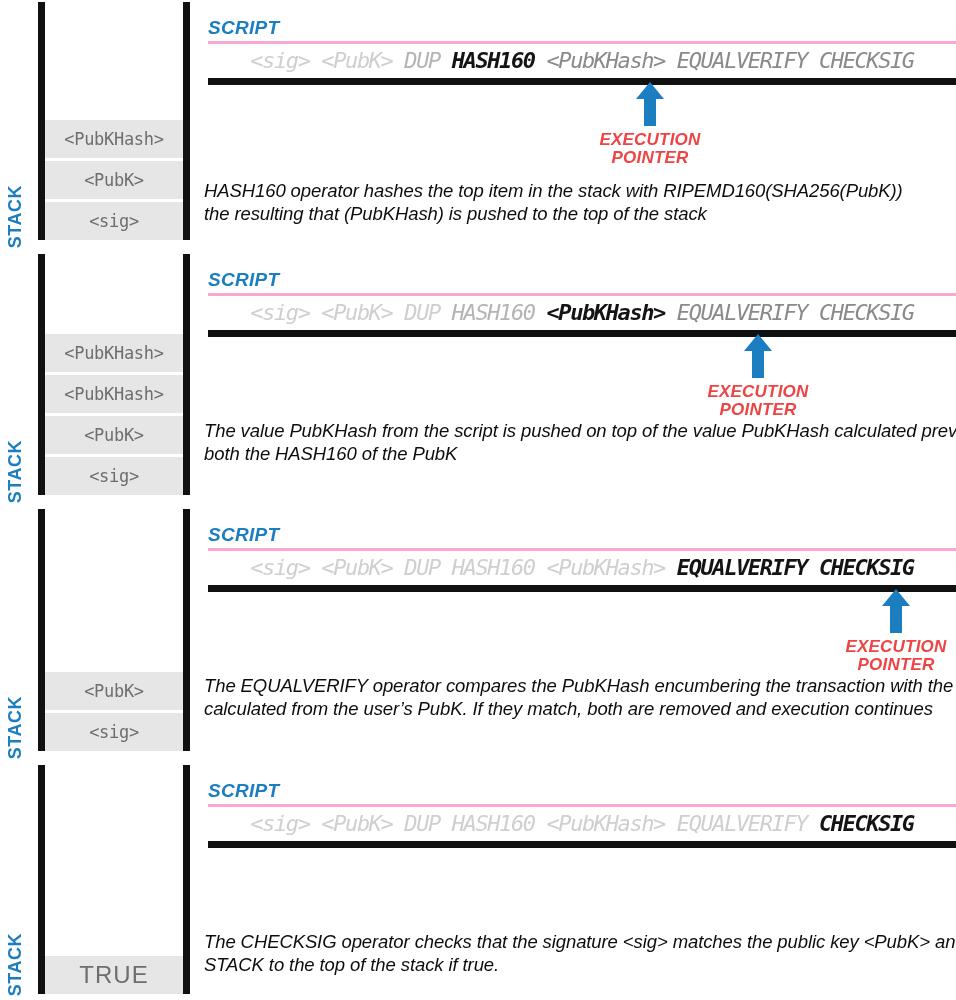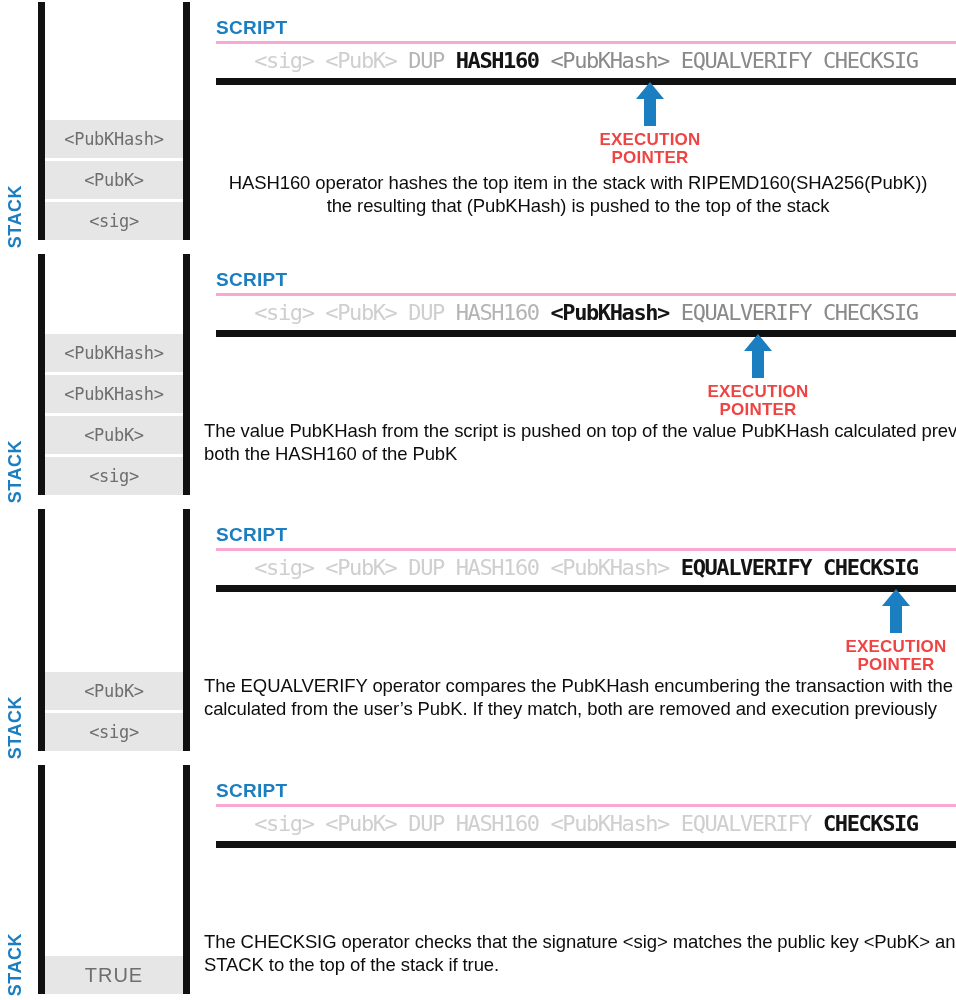--- a/index.html
+++ b/index.html
@@ -70,30 +70,31 @@
     font-size:17px;
     height:38px;
     line-height:38px;
     text-align:center;
     margin-top:3px;
     white-space:nowrap;
     letter-spacing:-0.3px;
   }
   .stack-item.plain{
     font-family:"Liberation Sans", sans-serif;
-    font-size:20px;
+    font-size:24px;
     letter-spacing:1px;
   }
 
   
   .content-col{
     position:relative;
     flex:1 1 auto;
-    padding-left:26px;
+    padding-left:18px;
     padding-top:18px;
+    font-style:italic;
   }
   .script-title{
     color:#1b7ec1;
     font-family:"Liberation Sans Narrow","Liberation Sans",sans-serif;
     font-size:19px;
     font-weight:bold;
     letter-spacing:.3px;
     line-height:1.05;
   }
   .script-box{
@@ -152,21 +153,21 @@
   #panel-0 .stack-rails{ top:2px;  bottom:12px; }
   #panel-1 .stack-rails{ top:2px;  bottom:12px; }
   #panel-2 .stack-rails{ top:2px;  bottom:12px; }
   #panel-3 .stack-rails{ top:2px;  bottom:6px;  }
 
   #panel-0 .pointer{ left:390px; top:82px; }
   #panel-1 .pointer{ left:498px; top:82px; }
   #panel-2 .pointer{ left:636px; top:82px; }
   #panel-3 .pointer{ left:760px; top:82px; }
 
-  #panel-0 .desc{ top:172px;text-align:center; }
+  #panel-0 .desc{ top:180px; }
   #panel-1 .desc{ top:168px; }
   #panel-2 .desc{ top:168px; }
   #panel-3 .desc{ top:168px; }
 </style>
 </head>
 <body>
 
 <div id="diagram-root">
     <div class="panel" id="panel-0">
       <div class="stack-col">
@@ -250,21 +251,21 @@
           <div><svg width="30" height="44" viewBox="0 0 30 44" aria-hidden="true">
               <polygon points="15,0 29,17 21,17 21,44 9,44 9,17 1,17" fill="#1b7ec1"></polygon>
             </svg></div>
           <div class="pointer-label">
             <div>EXECUTION</div>
             <div>POINTER</div>
           </div>
         </div>
         <div class="desc">
           <div>The EQUALVERIFY operator compares the PubKHash encumbering the transaction with the PubKHash</div>
-          <div>calculated from the user’s PubK. If they match, both are removed and execution previously</div>
+          <div>calculated from the user’s PubK. If they match, both are removed and execution continues</div>
         </div>
       </div>
     </div>
     <div class="panel" id="panel-3">
       <div class="stack-col">
         <div class="stack-label">STACK</div>
         <div class="stack-rails">
           <div class="rail left"></div>
           <div class="rail right"></div>
           <div class="stack-items">

